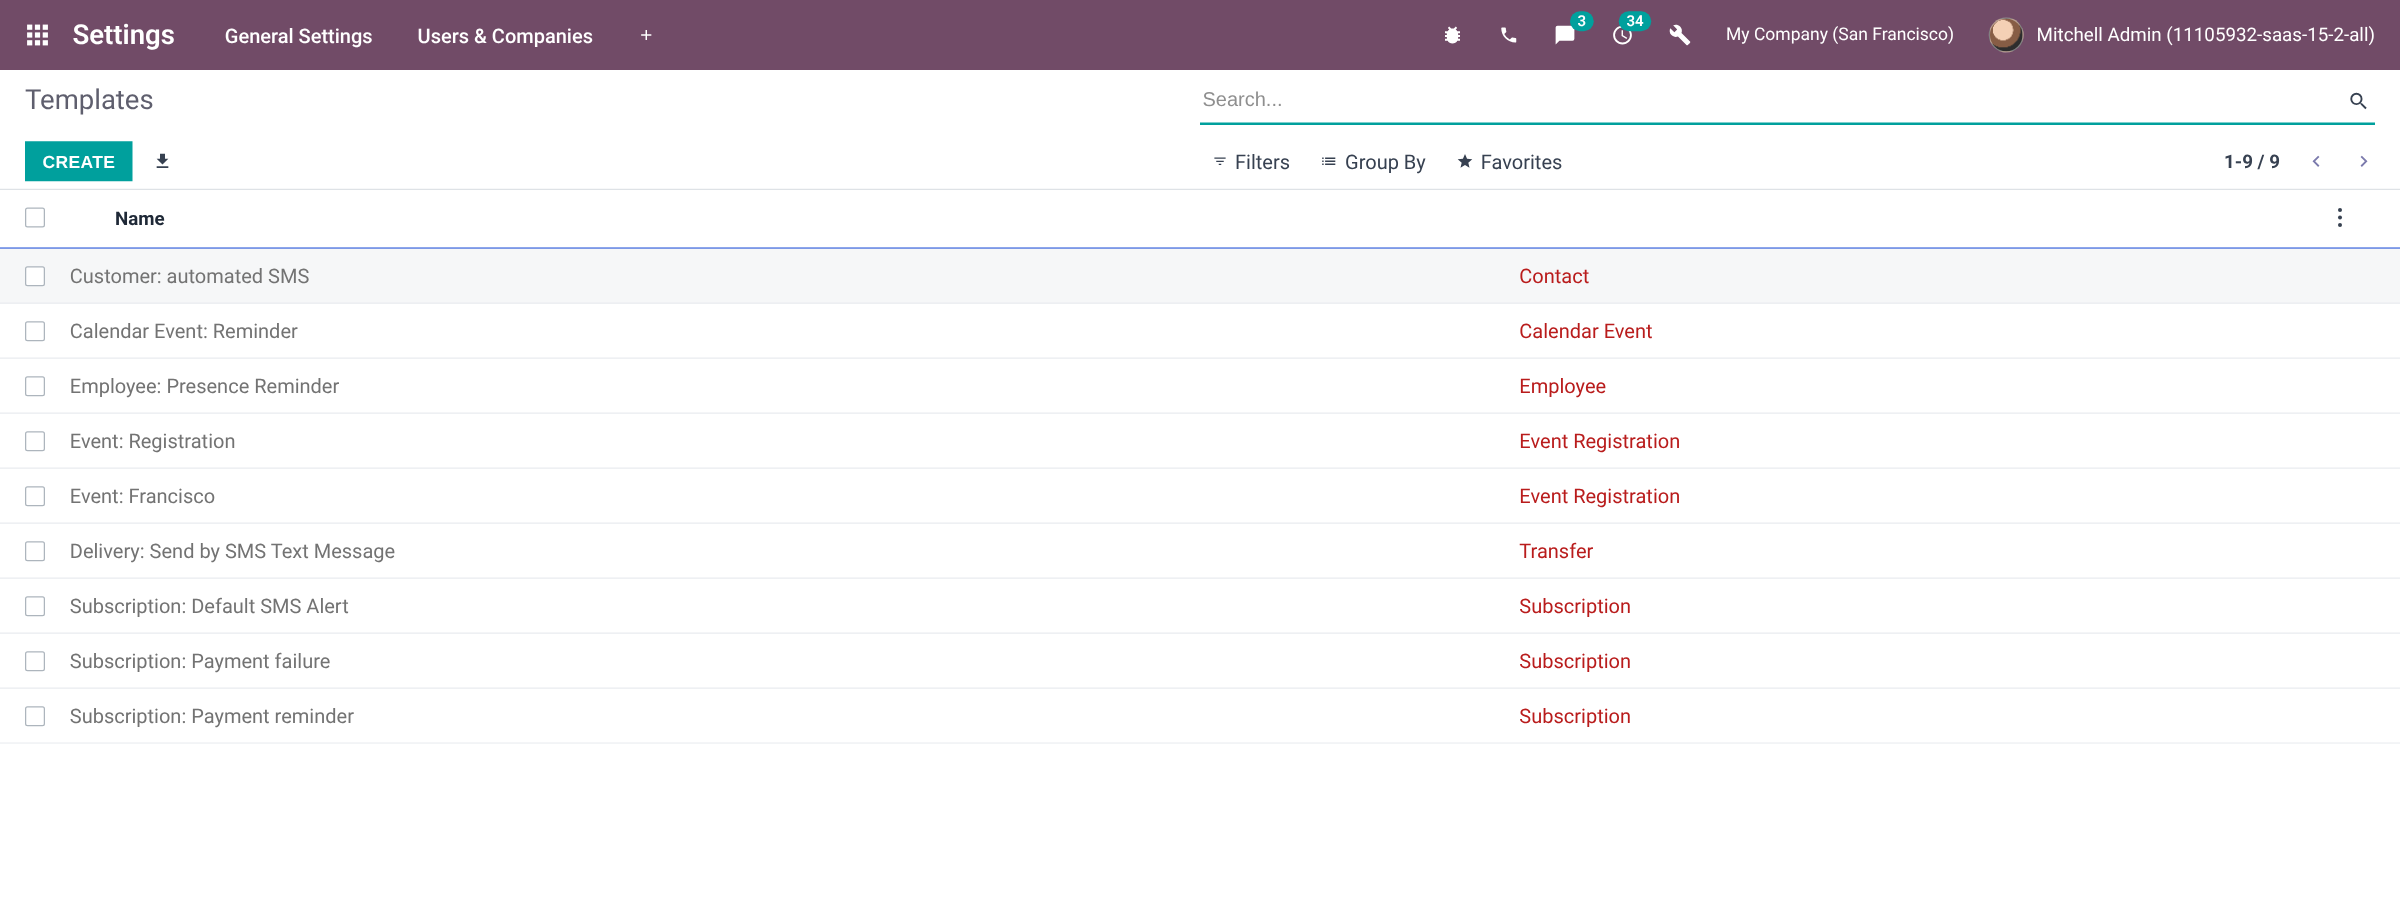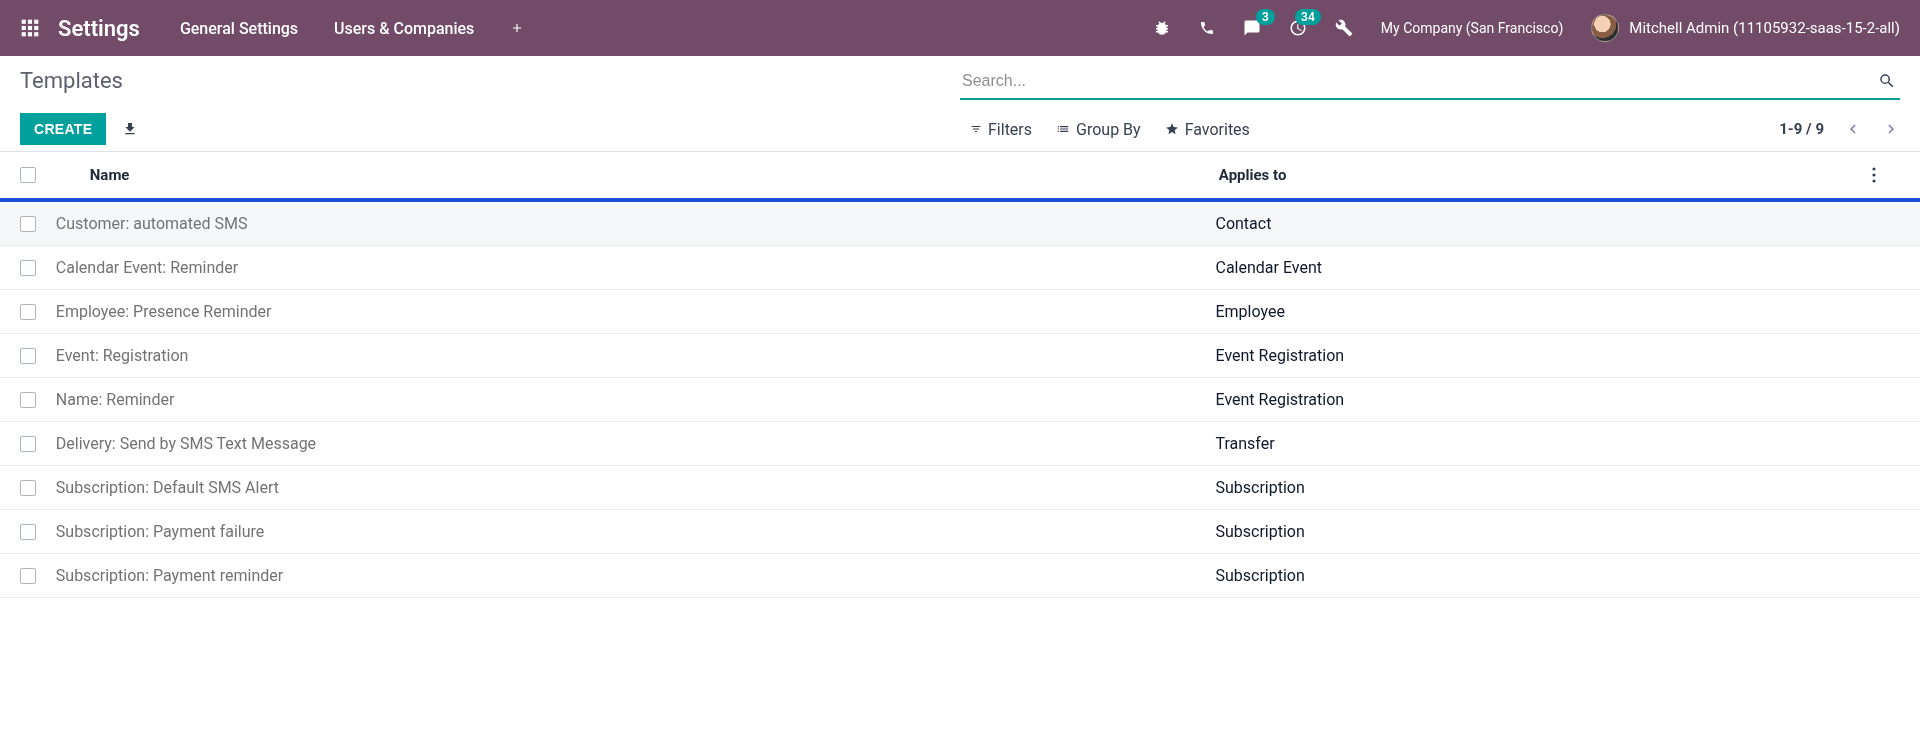--- a/index.html
+++ b/index.html
@@ -42,31 +42,31 @@
   .btn-import { background:none; border:none; cursor:pointer; color:#374151; display:flex; }
 
   .cp-right-bottom { flex:1; display:flex; align-items:center; }
   .search-options { display:flex; gap:24px; margin-left:10px; }
   .search-opt { display:flex; align-items:center; gap:6px; cursor:pointer; color:#374151; font-size:16px; }
   .pager-area { margin-left:auto; display:flex; align-items:center; gap:20px;font-weight:bold; }
   .pager-text { font-size:15px; color:#374151; }
   .pager-btn { background:none; border:none; cursor:pointer; display:flex; }
 
   .list-view { width:100%; }
-  .list-header { display:flex; align-items:center; padding:14px 20px; border-bottom:4px solid #1d4ed8; background:#fff;gap:36px; }
+  .list-header { display:flex; align-items:flex-start; padding:14px 20px; border-bottom:1px solid #1d4ed8; background:#fff;gap:36px; }
   .col-check { width:36px; display:flex; align-items:center; }
   .col-name { flex: 1 1 62%; font-weight:700; color:#1f2937; cursor:pointer; }
   .col-applies { flex: 1 1 35%; font-weight:700; color:#1f2937; cursor:pointer; }
   .col-opts { width:30px; text-align:right; cursor:pointer; }
   .checkbox { width:16px; height:16px; border:1.2px solid #adb5bd; border-radius:2px; background:#fff; cursor:pointer; }
 
   .list-row { display:flex; align-items:center; padding:12px 20px; border-bottom:1px solid #e9ecef; cursor:pointer; }
   .list-row.first { background:#f6f7f8; }
   .cell-name { flex:1 1 62%; color:#737373; font-size:16px; }
-  .cell-applies { flex:1 1 35%; color:#0f172a; font-size:16px; }
+  .cell-applies { flex:1 1 35%; color:#b91c1c; font-size:16px; }
   .cell-opts-spacer { width:30px; }
 
   svg { display:block; }
   .fill-white { fill:#fff; }
   .fill-dark { fill:#374151; }
   .fill-blue { fill:#7C7BAD; }
 </style>
 </head>
 <body>
 
@@ -193,21 +193,20 @@
     </div>
   </div>
 </div>
 
 <div class="list-view">
   <div class="list-header">
     <div class="col-check">
         <div class="checkbox"></div>
       </div>
     <div class="col-name">Name</div>
-    <div class="col-applies">Applies to</div>
     <div class="col-opts">
       <svg width="4" height="16" viewBox="0 0 4 16">
           <g class="fill-dark">
             <circle cx="2" cy="2" r="1.6"></circle>
             <circle cx="2" cy="8" r="1.6"></circle>
             <circle cx="2" cy="14" r="1.6"></circle>
           </g>
         </svg>
     </div>
   </div>
@@ -241,21 +240,21 @@
           <div class="checkbox"></div>
         </div>
         <div class="cell-name">Event: Registration</div>
         <div class="cell-applies">Event Registration</div>
         <div class="cell-opts-spacer"></div>
       </div>
       <div class="list-row">
         <div class="col-check">
           <div class="checkbox"></div>
         </div>
-        <div class="cell-name">Name: Reminder</div>
+        <div class="cell-name">Event: Francisco</div>
         <div class="cell-applies">Event Registration</div>
         <div class="cell-opts-spacer"></div>
       </div>
       <div class="list-row">
         <div class="col-check">
           <div class="checkbox"></div>
         </div>
         <div class="cell-name">Delivery: Send by SMS Text Message</div>
         <div class="cell-applies">Transfer</div>
         <div class="cell-opts-spacer"></div>

